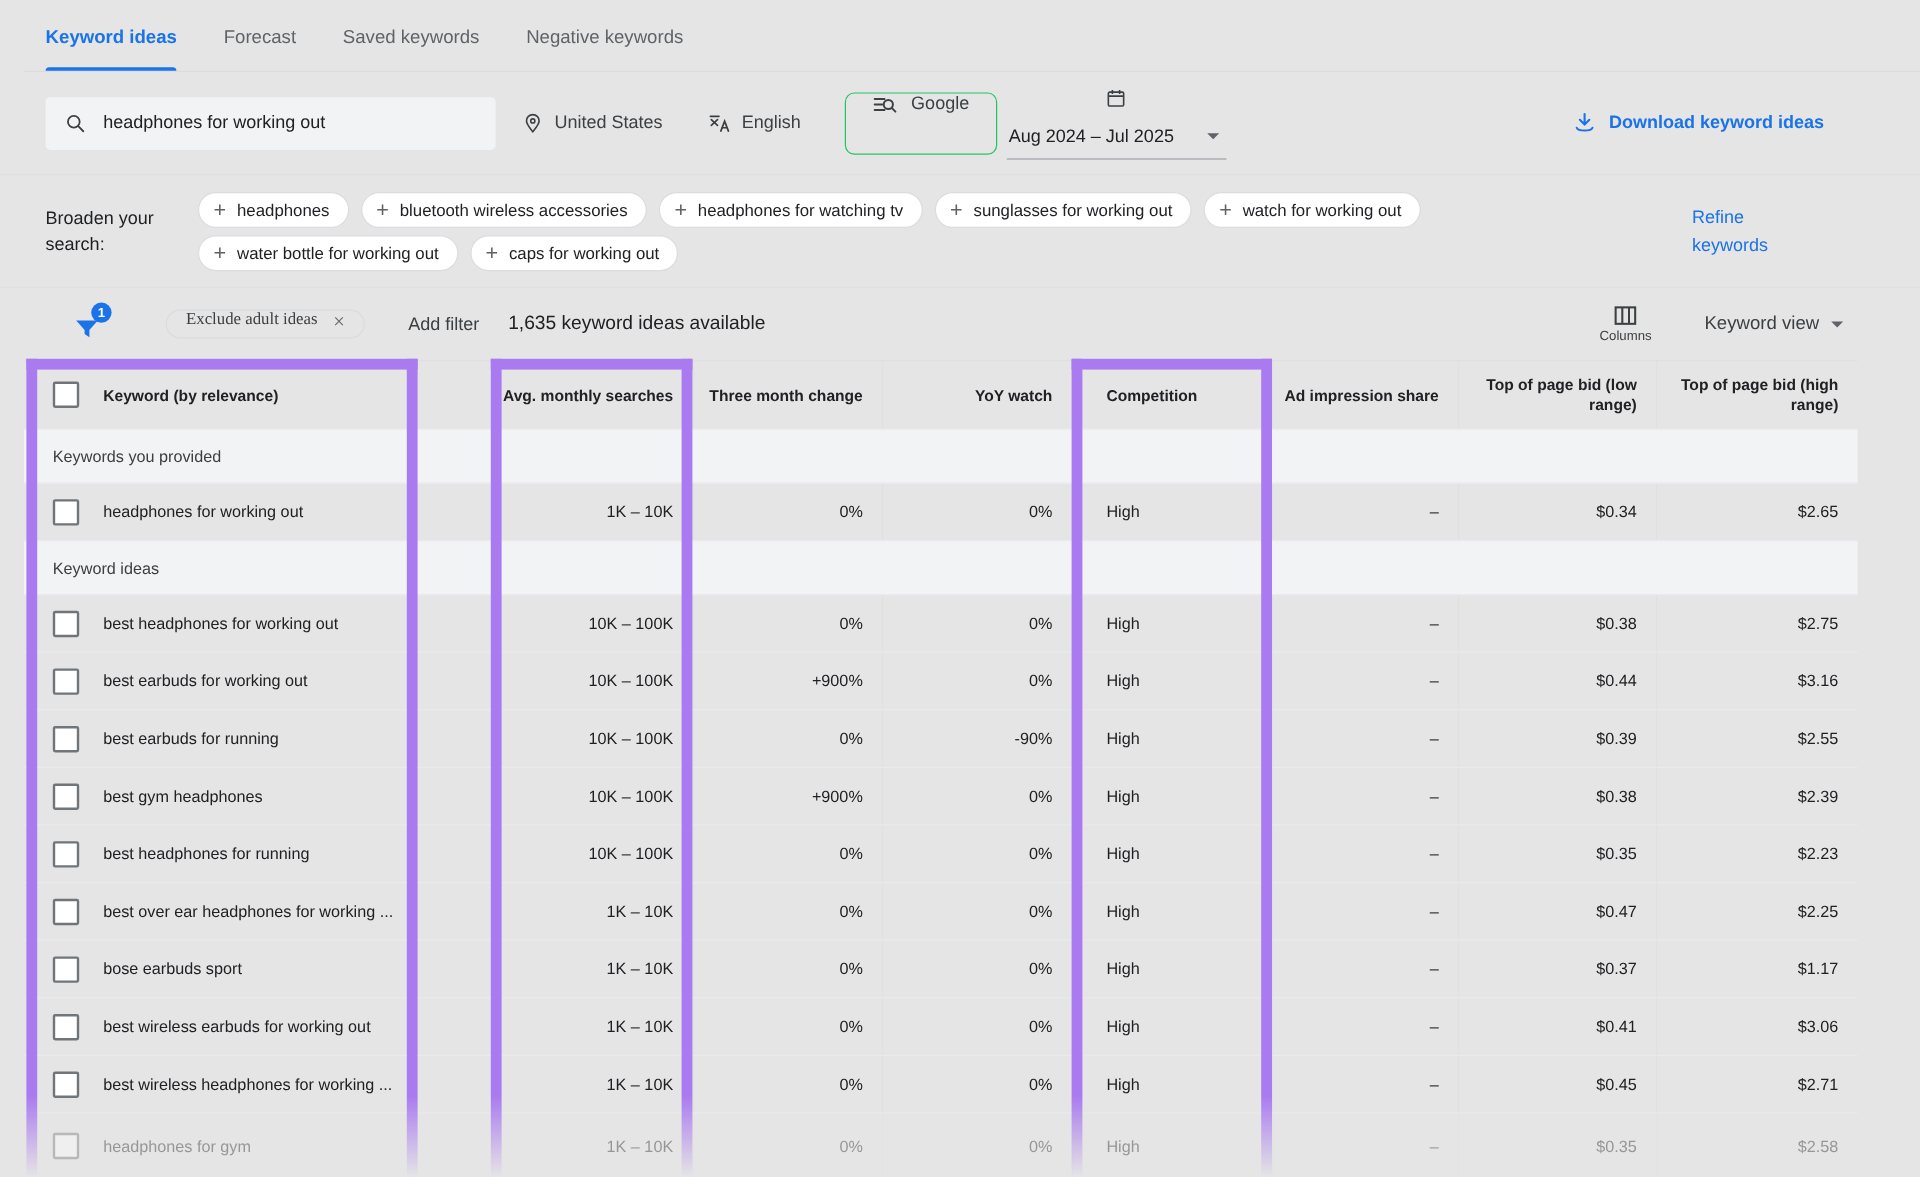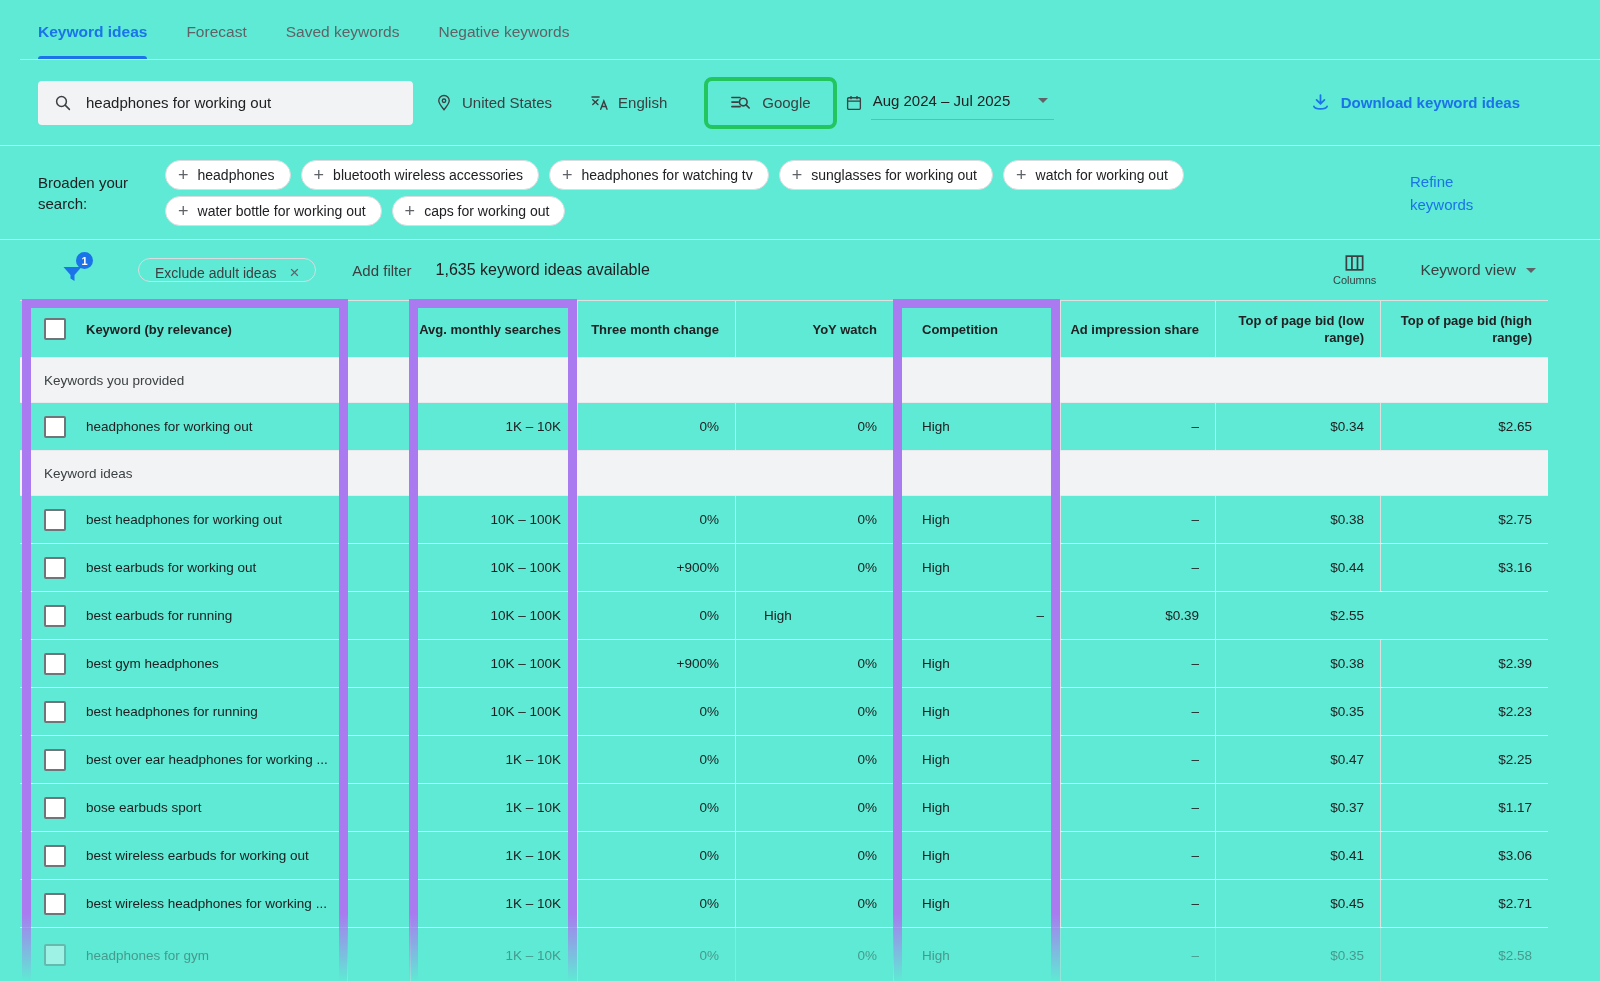--- a/index.html
+++ b/index.html
@@ -1,36 +1,36 @@
 <!DOCTYPE html>
 <html><head>
 <meta charset="utf-8">
 <style>
   html,body{margin:0;padding:0;background:#fff;}
   body{font-family:"Liberation Sans",sans-serif;color:#202124;}
-  .page{position:relative;width:1600px;height:981px;background:#5eead4;overflow:hidden;}
+  .page{position:relative;width:1600px;height:981px;background:#e5e5e5;overflow:hidden;}
 
   
   .tabbar{height:60px;box-sizing:border-box;display:flex;align-items:flex-end;gap:39px;
           margin-left:20px;padding-left:18px;border-bottom:1px solid #dadce0;}
   .tab{font-size:15.5px;color:#5f6368;padding-bottom:18px;position:relative;cursor:pointer;white-space:nowrap;}
   .tab.active{color:#1a73e8;font-weight:700;}
   .tab.active::after{content:"";position:absolute;left:0;right:0;bottom:0;height:3px;background:#1a73e8;border-radius:3px 3px 0 0;}
 
   
   .toolbar{height:86px;box-sizing:border-box;display:flex;align-items:center;padding-left:38px;border-bottom:1px solid #e0e0e0;}
   .searchbox{width:375px;height:44px;background:#f1f3f4;border-radius:4px;display:flex;align-items:center;
              padding:0 16px;box-sizing:border-box;gap:12px;}
   .searchbox input{border:0;background:transparent;outline:none;font-size:15px;color:#202124;width:100%;font-family:inherit;}
   .tool-item{display:flex;align-items:center;gap:9px;font-size:15px;color:#3c4043;cursor:pointer;white-space:nowrap;}
   .loc{margin-left:22px;}
   .lang{margin-left:38px;}
-  .network-box{margin-left:37px;height:52px;box-sizing:border-box;border:4px solid #22c55e;border-radius:8px;
-               display:flex;align-items:center;padding:0 22px;gap:10px;font-size:15px;color:#3c4043;cursor:pointer;}
-  .date-range{margin-left:8px;display:flex;align-items:center;gap:8px;font-size:15px;color:#202124;cursor:pointer;}
+  .network-box{margin-left:37px;height:52px;box-sizing:border-box;border:1px solid #22c55e;border-radius:8px;
+               display:flex;align-items:flex-start;padding:0 22px;gap:10px;font-size:15px;color:#3c4043;cursor:pointer;}
+  .date-range{margin-left:8px;display:flex;align-items:center;gap:8px;font-size:15px;color:#202124;cursor:pointer;flex-direction:column;}
   .date-inner{display:flex;align-items:center;gap:28px;border-bottom:1px solid #9aa0a6;padding:6px 6px 10px 2px;}
   .tri-down{width:0;height:0;border-left:5px solid transparent;border-right:5px solid transparent;border-top:5px solid #5f6368;}
   .download{margin-left:auto;margin-right:80px;display:flex;align-items:center;gap:10px;color:#1a73e8;
             font-size:15px;font-weight:700;cursor:pointer;white-space:nowrap;}
 
   
   .broaden{height:94px;box-sizing:border-box;display:flex;padding-left:38px;border-bottom:1px solid #e0e0e0;}
   .broaden-label{width:98px;padding-top:26px;font-size:15px;color:#202124;line-height:21px;}
   .chips{margin-left:29px;padding-top:14px;display:flex;flex-direction:column;gap:6px;}
   .chip-row{display:flex;gap:10px;}
@@ -40,21 +40,21 @@
   .refine{margin-left:auto;margin-right:100px;align-self:center;width:90px;text-align:left;color:#1a73e8;
           font-size:15px;line-height:23px;cursor:pointer;}
 
   
   .filterbar{height:60px;box-sizing:border-box;display:flex;align-items:center;padding-left:60px;}
   .funnel-wrap{position:relative;width:30px;height:34px;cursor:pointer;}
   .funnel-wrap svg{position:absolute;left:0;bottom:0;}
   .badge{position:absolute;top:-1px;right:-3px;width:17px;height:17px;border-radius:50%;background:#1a73e8;color:#fff;
          font-size:11px;display:flex;align-items:center;justify-content:center;font-weight:700;}
   .xchip{margin-left:48px;height:24px;box-sizing:border-box;border:1px solid #dadce0;border-radius:18px;display:flex;
-         align-items:flex-end;padding:0 16px;gap:13px;font-size:14px;color:#3c4043;cursor:pointer;white-space:nowrap;}
+         align-items:flex-start;padding:0 16px;gap:13px;font-size:14px;color:#3c4043;cursor:pointer;white-space:nowrap;font-family:Liberation Serif, serif;}
   .xchip .x{font-size:17px;color:#5f6368;line-height:1;}
   .addfilter{margin-left:36px;font-size:15px;color:#3c4043;cursor:pointer;}
   .count{margin-left:24px;font-size:16px;color:#202124;}
   .columns-btn{margin-left:auto;display:flex;flex-direction:column;align-items:center;gap:2px;color:#3c4043;
                font-size:11px;cursor:pointer;}
   .view-btn{margin-left:44px;margin-right:64px;display:flex;align-items:center;gap:10px;font-size:15.5px;color:#3c4043;cursor:pointer;white-space:nowrap;}
 
   
   .table{margin-left:20px;width:1528px;font-size:13.5px;}
   .trow{display:grid;grid-template-columns:327px 63px 167px 158px 158px 167px 155px 165px 168px;}
@@ -288,20 +288,21 @@
   </div>
 
   <div class="trow drow">
     <div class="c kw">
       <span class="cb"></span>
       <span>best earbuds for running</span>
     </div>
     <div class="c bl"></div>
     <div class="c num bl">10K – 100K</div>
     <div class="c num bl">0%</div>
+    <div class="c num bl">-90%</div>
     <div class="c comp bl">High</div>
     <div class="c num bl">–</div>
     <div class="c num bl">$0.39</div>
     <div class="c num bl">$2.55</div>
   </div>
 
   <div class="trow drow">
     <div class="c kw">
       <span class="cb"></span>
       <span>best gym headphones</span>

